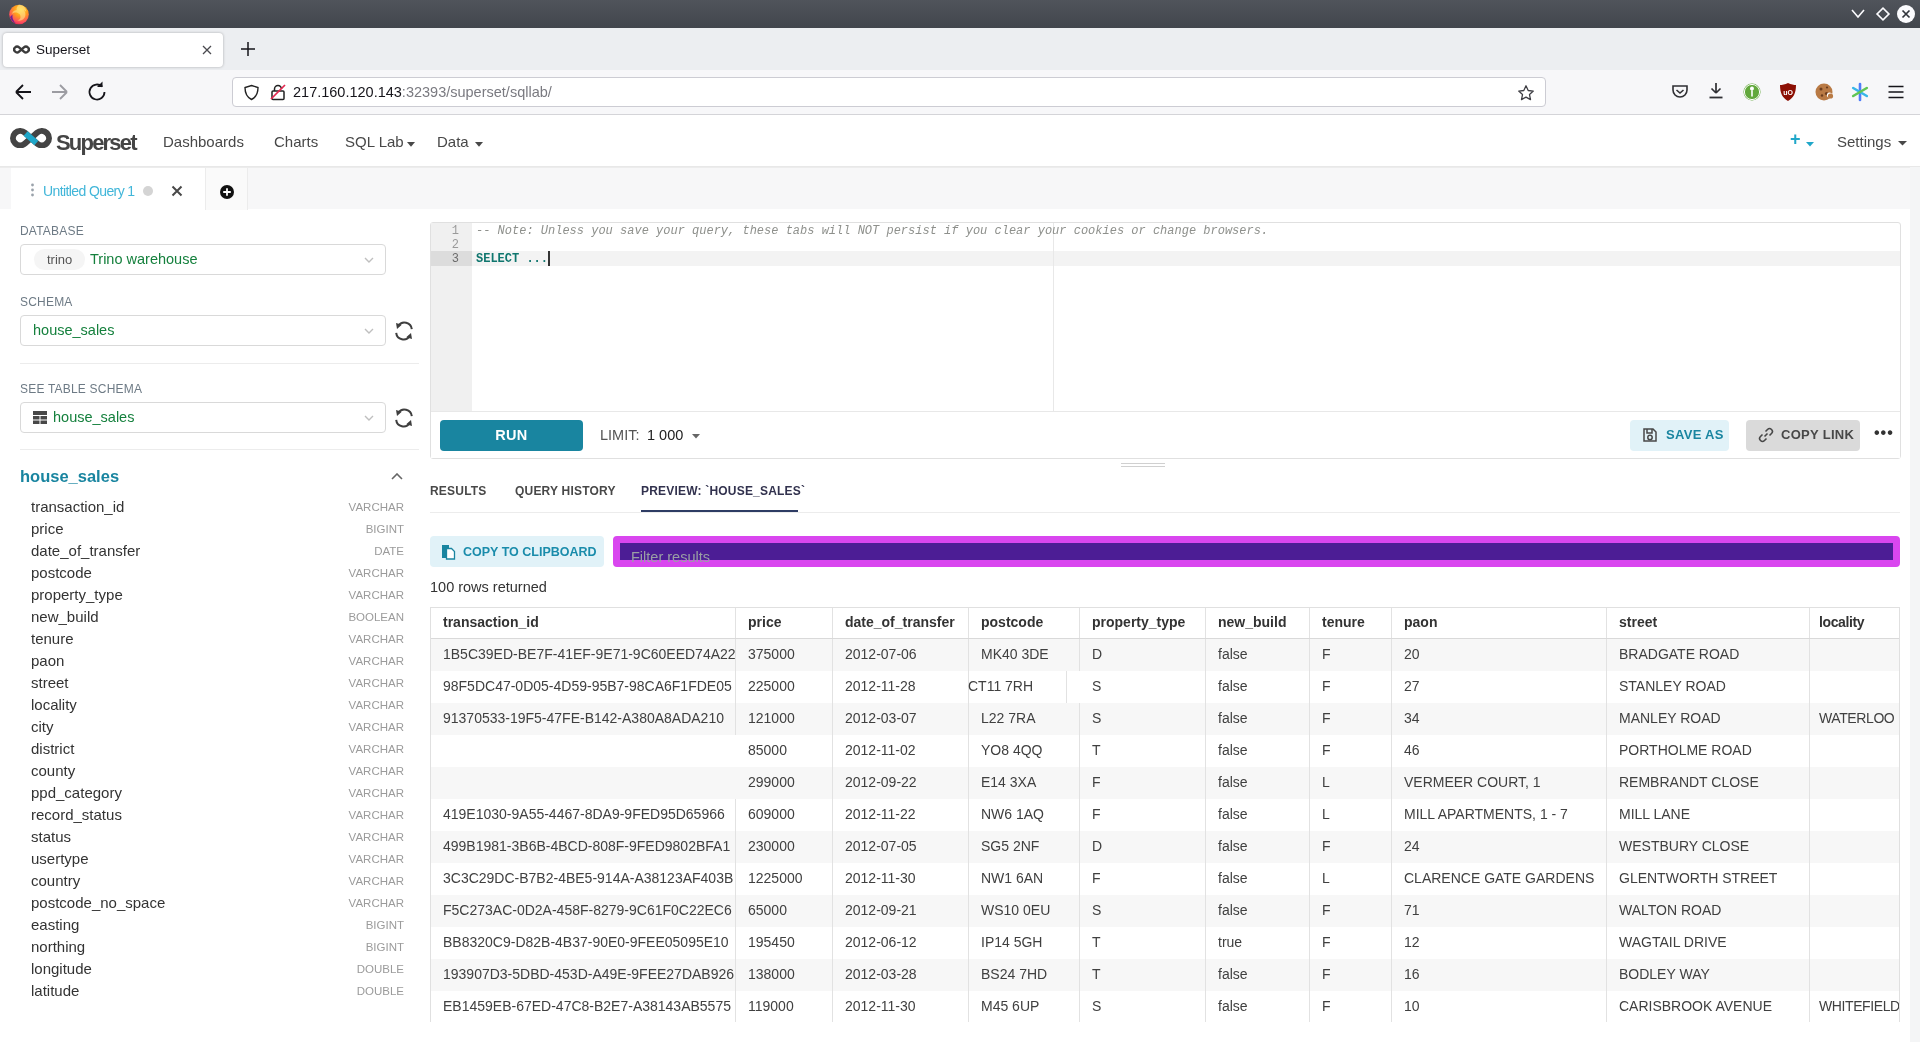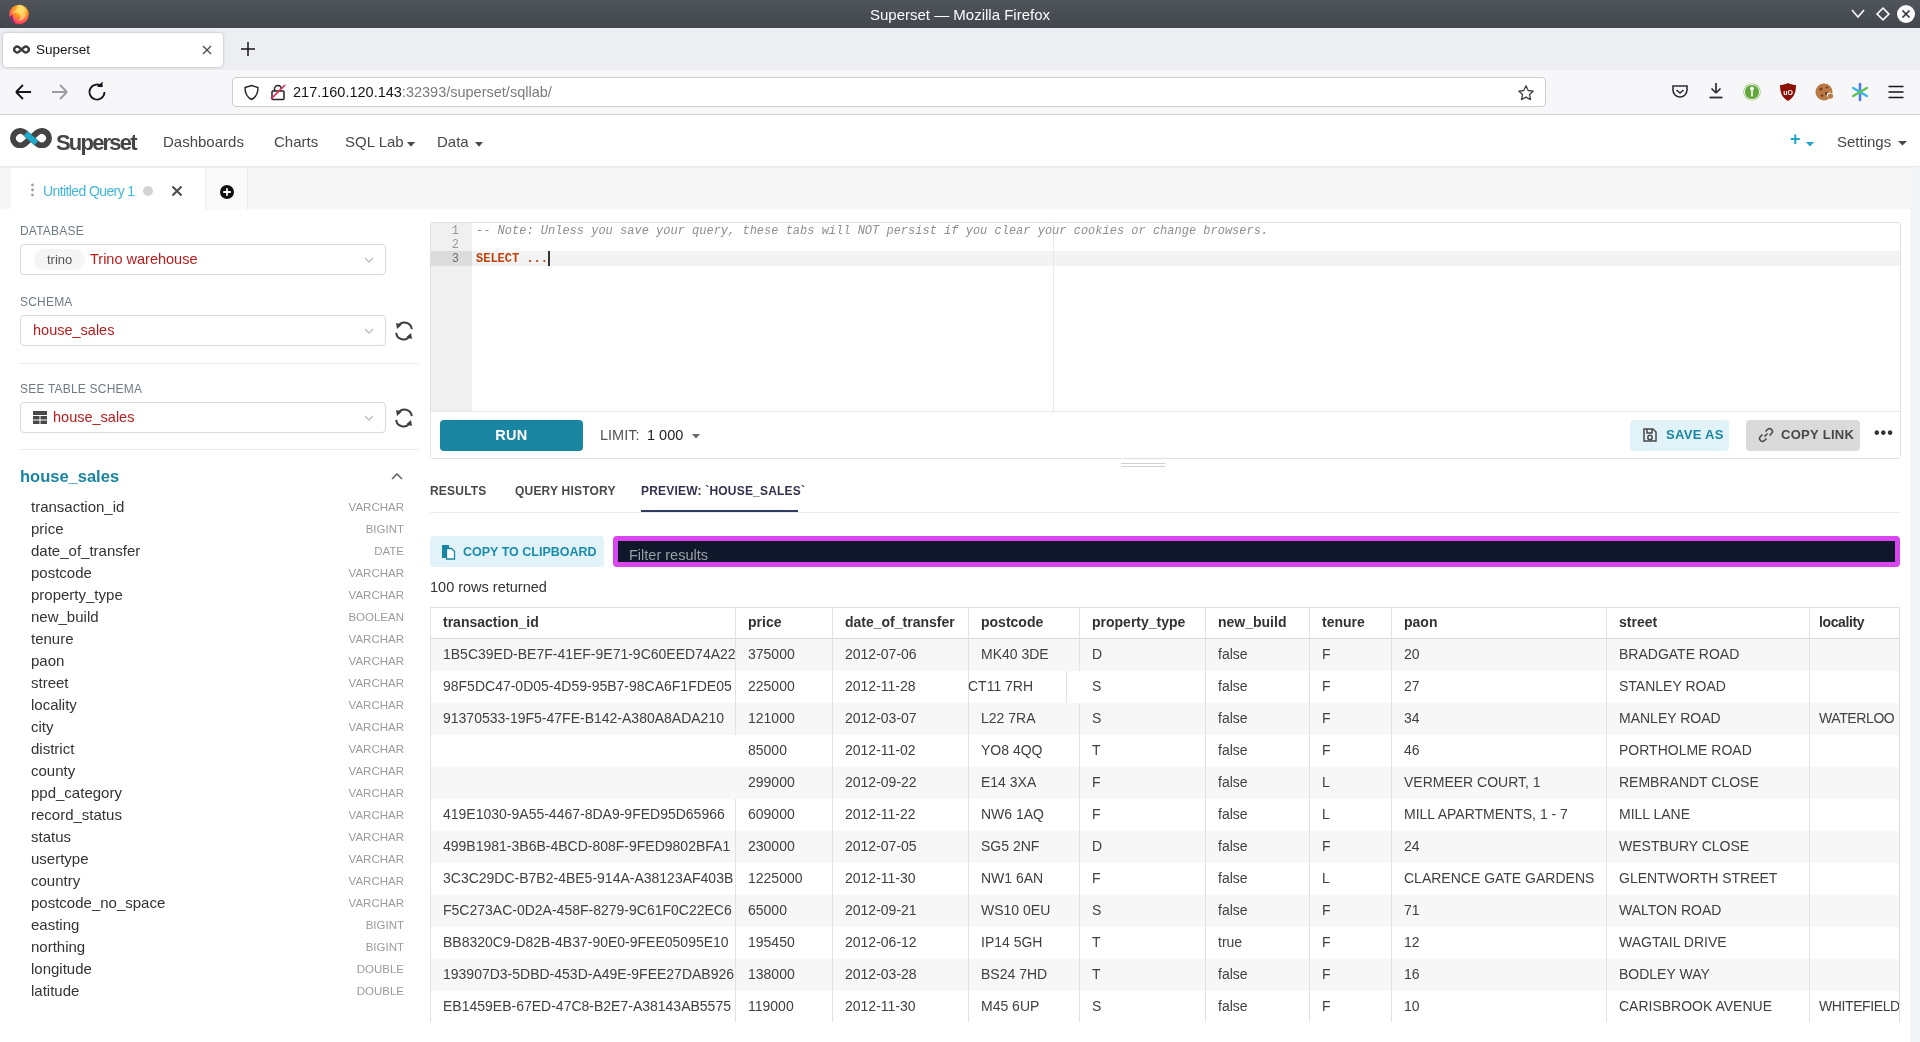--- a/index.html
+++ b/index.html
@@ -24,36 +24,36 @@
 .navlink { position:absolute; top:17px; font-size:15px; color:#484848; }
 #brand { position:absolute; left:56px; top:14px; font-size:22px; font-weight:bold; letter-spacing:-1.8px; color:#444; }
 
 #qtabstrip { position:absolute; left:0; top:167px; width:1910px; height:42px; background:#f7f7f8; border-top:1px solid #ececec; }
 #qtab { position:absolute; left:11px; top:0; width:195px; height:42px; background:#fff; border-right:1px solid #ececec; }
 #qtabplus { position:absolute; left:206px; top:0; width:42px; height:42px; background:#fafafa; border-right:1px solid #ececec; }
 #rightstrip { position:absolute; left:1910px; top:167px; width:10px; height:875px; background:#f4f5f6; }
 
 .label { position:absolute; font-size:12px; color:#6d7a85; letter-spacing:.2px; }
 .selbox { position:absolute; left:20px; width:366px; height:31px; background:#fff; border:1px solid #d9d9d9; border-radius:4px; }
-.selbox .stext { position:absolute; top:6px; font-size:14.5px; color:#b91c1c; }
+.selbox .stext { position:absolute; top:6px; font-size:14.5px; color:#15803d; }
 .chev { position:absolute; right:11px; top:12px; width:10px; height:6px; }
 .divider { position:absolute; left:20px; width:399px; height:1px; background:#ececec; }
 .coln { font-size:15px; color:#333; position:absolute; left:31px; white-space:nowrap; }
 .colt { font-size:11.5px; color:#9b9b9b; position:absolute; right:0px; text-align:right; }
 
 #editor { position:absolute; left:430px; top:222px; width:1471px; height:237px; background:#fff; border:1px solid #e0e0e0; border-radius:3px; }
 #gutter { position:absolute; left:0; top:0; width:41px; height:188px; background:#f0f0f0; }
 .lnum { position:absolute; right:13px; font-size:12px; color:#9a9a9a; font-family:"Liberation Mono",monospace; }
 #edbar { position:absolute; left:0; top:188px; width:1469px; height:47px; background:#fff; border-top:1px solid #e8e8e8; }
 #runbtn { position:absolute; left:9px; top:8px; width:143px; height:31px; background:#1985a0; border-radius:4px; color:#fff; font-size:14.5px; font-weight:bold; text-align:center; line-height:31px; letter-spacing:.3px; }
 
 .stab { position:absolute; top:484px; font-size:12px; font-weight:bold; color:#484848; letter-spacing:.2px; }
 #southdiv { position:absolute; left:430px; top:512px; width:1470px; height:1px; background:#ececec; }
 #copybtn { position:absolute; left:430px; top:536px; width:174px; height:31px; background:#e1f2f8; border-radius:4px; }
-#filterbox { position:absolute; left:613px; top:536px; width:1287px; height:31px; background:#0f172a; border:5px solid #d946ef; border-radius:4px; font-size:14.5px; color:#9a9fa5; line-height:29px; padding-left:11px; }
+#filterbox { position:absolute; left:613px; top:536px; width:1287px; height:31px; background:#4c1d95; border:7px solid #d946ef; border-radius:4px; font-size:14.5px; color:#9a9fa5; line-height:29px; padding-left:11px; }
 #rowsret { position:absolute; left:430px; top:579px; font-size:14.5px; color:#333; }
 
 #rtable { position:absolute; left:430px; top:607px; width:1470px; height:415px; overflow:hidden; border:1px solid #e0e0e0; border-bottom:none; }
 .hrow { position:relative; height:31px; background:#fff; border-bottom:1px solid #d9d9d9; }
 .drow { position:relative; height:32px; }
 .drow.odd { background:#f7f7f7; }
 .cell { position:absolute; top:0; height:100%; font-size:14px; color:#404040; padding:7px 0 0 12px; border-right:1px solid #e2e2e2; white-space:nowrap; overflow:hidden; }
 .hrow .cell { font-weight:bold; color:#333; padding-top:6px; }
 .cell:last-child { border-right:none; }
 .tight { letter-spacing:-0.4px; padding-left:9px !important; }
@@ -68,21 +68,20 @@
         <stop offset="0%" stop-color="#ffe226"></stop>
           <stop offset="45%" stop-color="#ff9a1f"></stop>
           <stop offset="80%" stop-color="#ff4f5e"></stop>
           <stop offset="100%" stop-color="#e22850"></stop>
       </radialGradient>
     </defs>
     <circle cx="11" cy="11.5" r="9.8" fill="url(#ffo)"></circle>
     <path d="M2 14 a9.8 9.8 0 0 0 6 6.5 a10 10 0 0 1 -3.5 -9 z" fill="#722291"></path>
     <path d="M11 1.7 c-2 1.6 -2.6 3.2 -2.4 5.2 c-2.8 .3 -4 1.8 -4.6 4.1 c1.8 -1.4 3.4 -1.6 5.2 -1.2 c2.2 .6 3.4 2.2 3.3 4.4 c-.1 1.7 -1.6 3 -3.4 3.1 c3.8 1.4 7.8 -1 8.3 -5 c.2 -1.8 -.3 -3.6 -1.4 -5.2 c.9 .3 1.5 .8 2.1 1.7 c.3 -2.8 -1.6 -5.6 -4.2 -6.6 c-1 -.4 -2 -.5 -2.9 -.5z" fill="#ffe8a0" opacity=".55"></path>
   </svg>
-  <div id="titletext">Superset — Mozilla Firefox</div>
   <svg class="abs" style="left:1848px;top:8px" width="20" height="12" viewBox="0 0 20 12">
       <path d="M4 2 L10 9 L16 2" stroke="#fbfbfe" stroke-width="1.6" fill="none"></path>
     </svg>
   <svg class="abs" style="left:1874px;top:5px" width="18" height="18" viewBox="0 0 18 18">
       <rect x="4.8" y="4.8" width="8.4" height="8.4" fill="none" stroke="#fbfbfe" stroke-width="1.6" transform="rotate(45 9 9)"></rect>
     </svg>
   <svg class="abs" style="left:1897px;top:5px" width="18" height="18" viewBox="0 0 18 18">
       <circle cx="9" cy="9" r="9" fill="#fbfbfe"></circle>
       <path d="M5.5 5.5 L12.5 12.5 M12.5 5.5 L5.5 12.5" stroke="#30343b" stroke-width="1.7"></path>
     </svg>
@@ -320,21 +319,21 @@
 <div id="editor">
   <div id="gutter">
     <div class="lnum" style="top:1px">1</div>
     <div class="lnum" style="top:15px">2</div>
     <div class="abs" style="left:0;top:28px;width:41px;height:15px;background:#dcdcdc"></div>
     <div class="lnum" style="top:29px;color:#6b6b6b">3</div>
   </div>
   <div class="abs" style="left:41px;top:28px;width:1428px;height:15px;background:#f3f3f3"></div>
   <div class="abs" style="left:622px;top:0;width:1px;height:188px;background:#e8e8e8"></div>
   <div class="abs" style="left:45px;top:1px;font-family:'Liberation Mono',monospace;font-size:12px;font-style:italic;color:#8e908c;white-space:pre">-- Note: Unless you save your query, these tabs will NOT persist if you clear your cookies or change browsers.</div>
-  <div class="abs" style="left:45px;top:29px;font-family:'Liberation Mono',monospace;font-size:12px;font-weight:bold;color:#c2410c;white-space:pre">SELECT ...</div>
+  <div class="abs" style="left:45px;top:29px;font-family:'Liberation Mono',monospace;font-size:12px;font-weight:bold;color:#0f766e;white-space:pre">SELECT ...</div>
   <div class="abs" style="left:117px;top:28px;width:2px;height:15px;background:#333"></div>
   <div id="edbar">
     <div id="runbtn">RUN</div>
     <div class="abs" style="left:169px;top:8px;font-size:14.5px;color:#555;line-height:31px">LIMIT:</div>
     <div class="abs" style="left:216px;top:8px;font-size:14.5px;color:#222;line-height:31px">1 000</div>
     <svg class="abs" style="left:261px;top:22px" width="8" height="5" viewBox="0 0 8 5">
         <path d="M0 0 L4 4.6 L8 0z" fill="#666"></path>
       </svg>
     <div class="abs" style="left:1199px;top:8px;width:99px;height:31px;background:#e1f2f8;border-radius:4px">
       <svg class="abs" style="left:12px;top:7px" width="16" height="16" viewBox="0 0 16 16">

